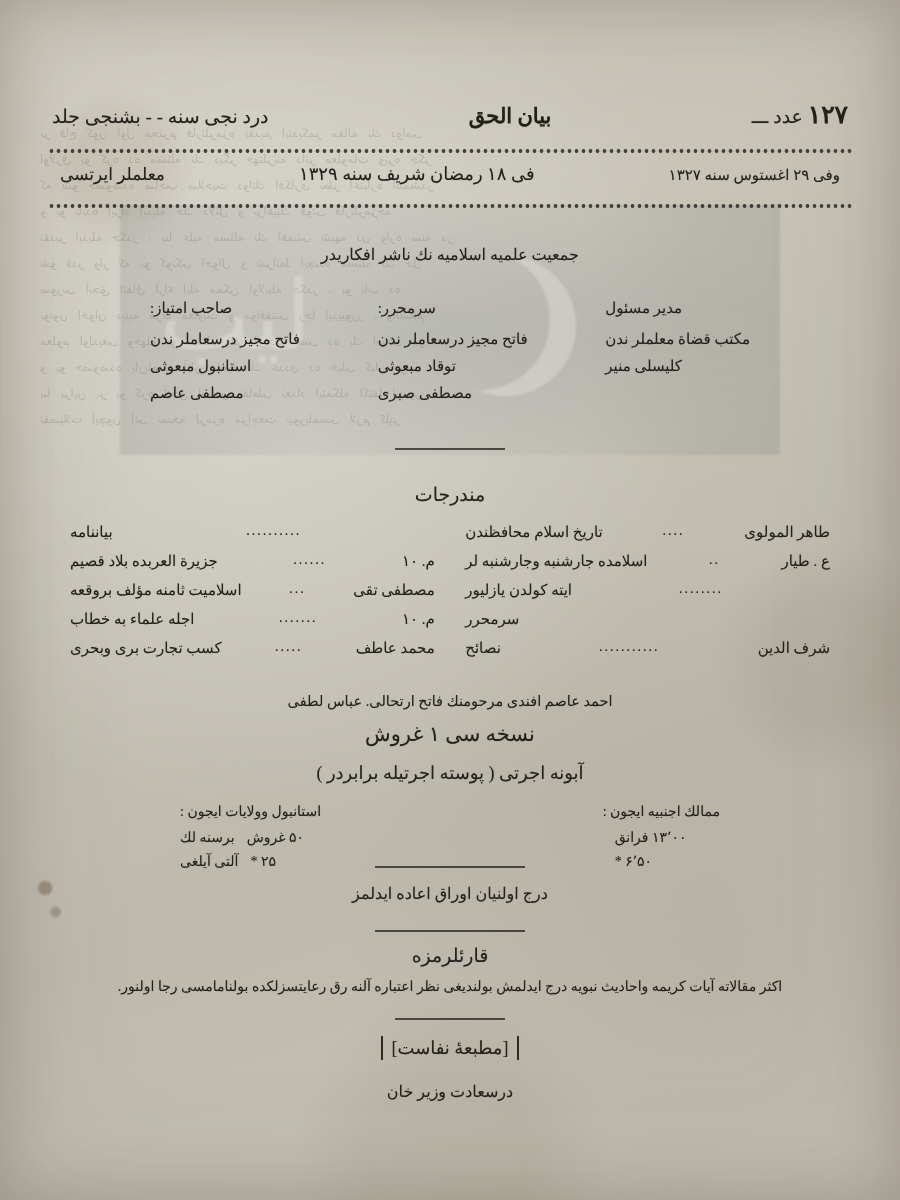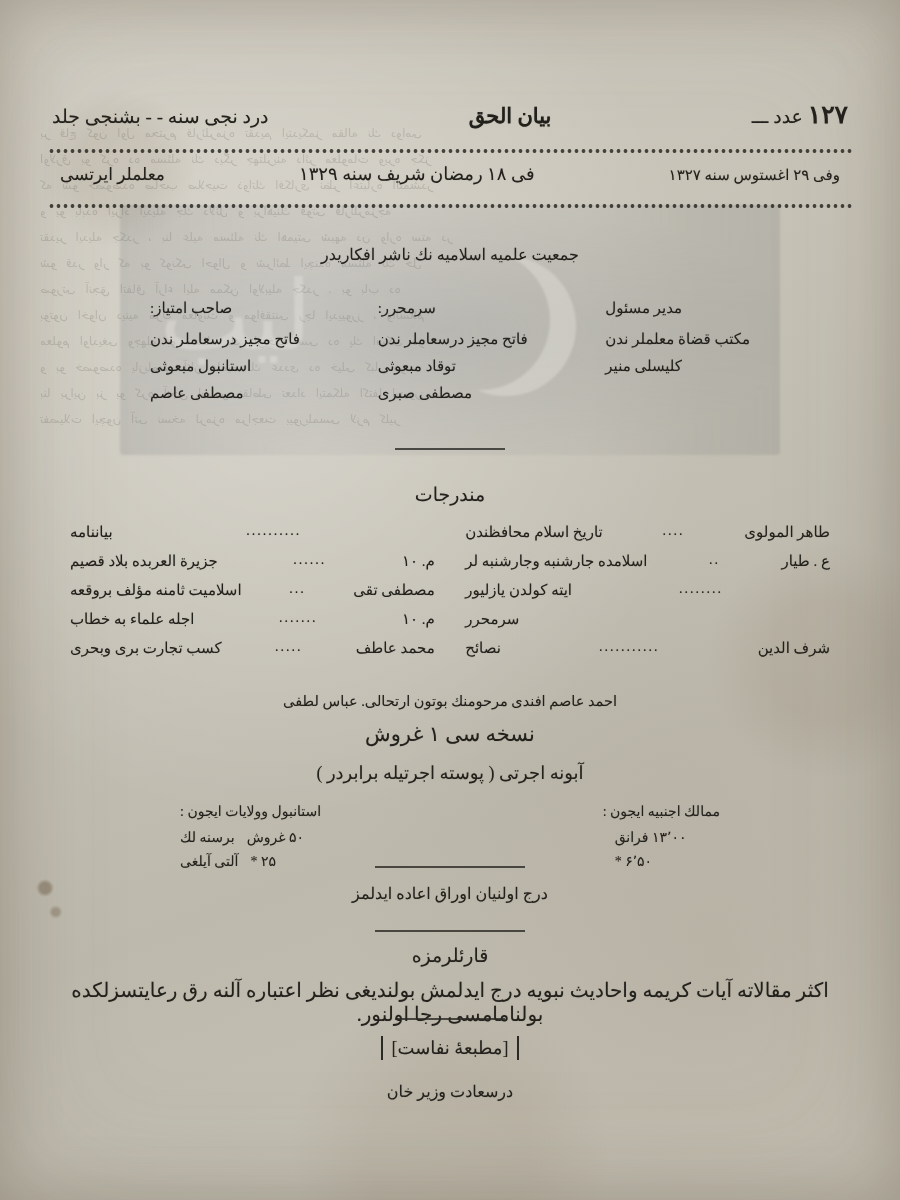--- a/index.html
+++ b/index.html
@@ -287,21 +287,21 @@
     position: absolute;
     top: 944px;
     width: 100%;
     font-size: 19px;
   }
   .notice-body {
     position: absolute;
     top: 978px;
     left: 60px;
     right: 60px;
-    font-size: 20px;
+    font-size: 14px;
     text-align: center;
   }
 
   .press {
     position: absolute;
     top: 1036px;
     width: 100%;
     font-size: 18px;
   }
   .press .bracketed {
@@ -449,21 +449,21 @@
           <span class="auth"></span>
         </div>
         <div class="toc-line">
           <span class="ttl">نصائح</span>
           <span class="dots">...........</span>
           <span class="auth">شرف الدین</span>
         </div>
       </div>
     </div>
 
-    <div class="toc-wide">احمد عاصم افندی مرحومنك بوتون ارتحالی. عباس لطفی</div>
+    <div class="toc-wide">احمد عاصم افندی مرحومنك فاتح ارتحالی. عباس لطفی</div>
 
     <div class="price-line">نسخه سی ۱ غروش</div>
     <div class="sub-title">آبونه اجرتی ( پوسته اجرتیله برابردر )</div>
 
     <div class="sub-cols">
       <div class="col">
         <div class="hdr">استانبول وولایات ایجون :</div>
         <div class="row">
           <span>برسنه لك</span>
           <span>۵۰ غروش</span>

